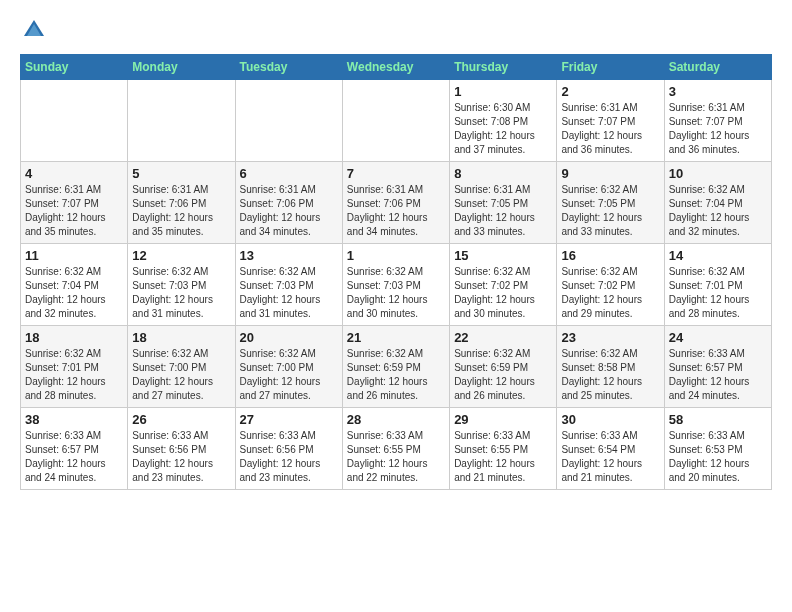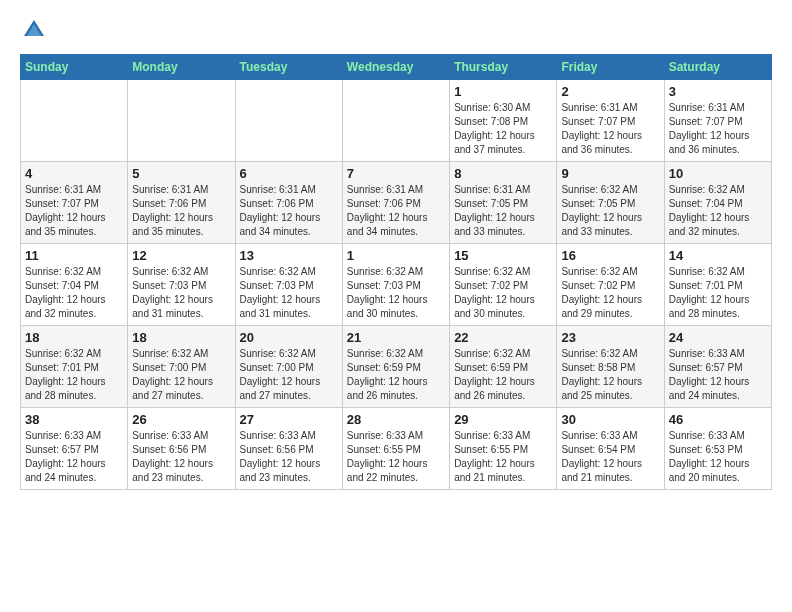--- a/index.html
+++ b/index.html
@@ -349,21 +349,21 @@
 and 21 minutes.</div>
           </td>
           <td>
             <span class="day-num">30</span>
             <div class="day-info">Sunrise: 6:33 AM
 Sunset: 6:54 PM
 Daylight: 12 hours
 and 21 minutes.</div>
           </td>
           <td>
-            <span class="day-num">46</span>
+            <span class="day-num">58</span>
             <div class="day-info">Sunrise: 6:33 AM
 Sunset: 6:53 PM
 Daylight: 12 hours
 and 20 minutes.</div>
           </td>
         </tr>
       </tbody>
   </table>
 </div>
 

